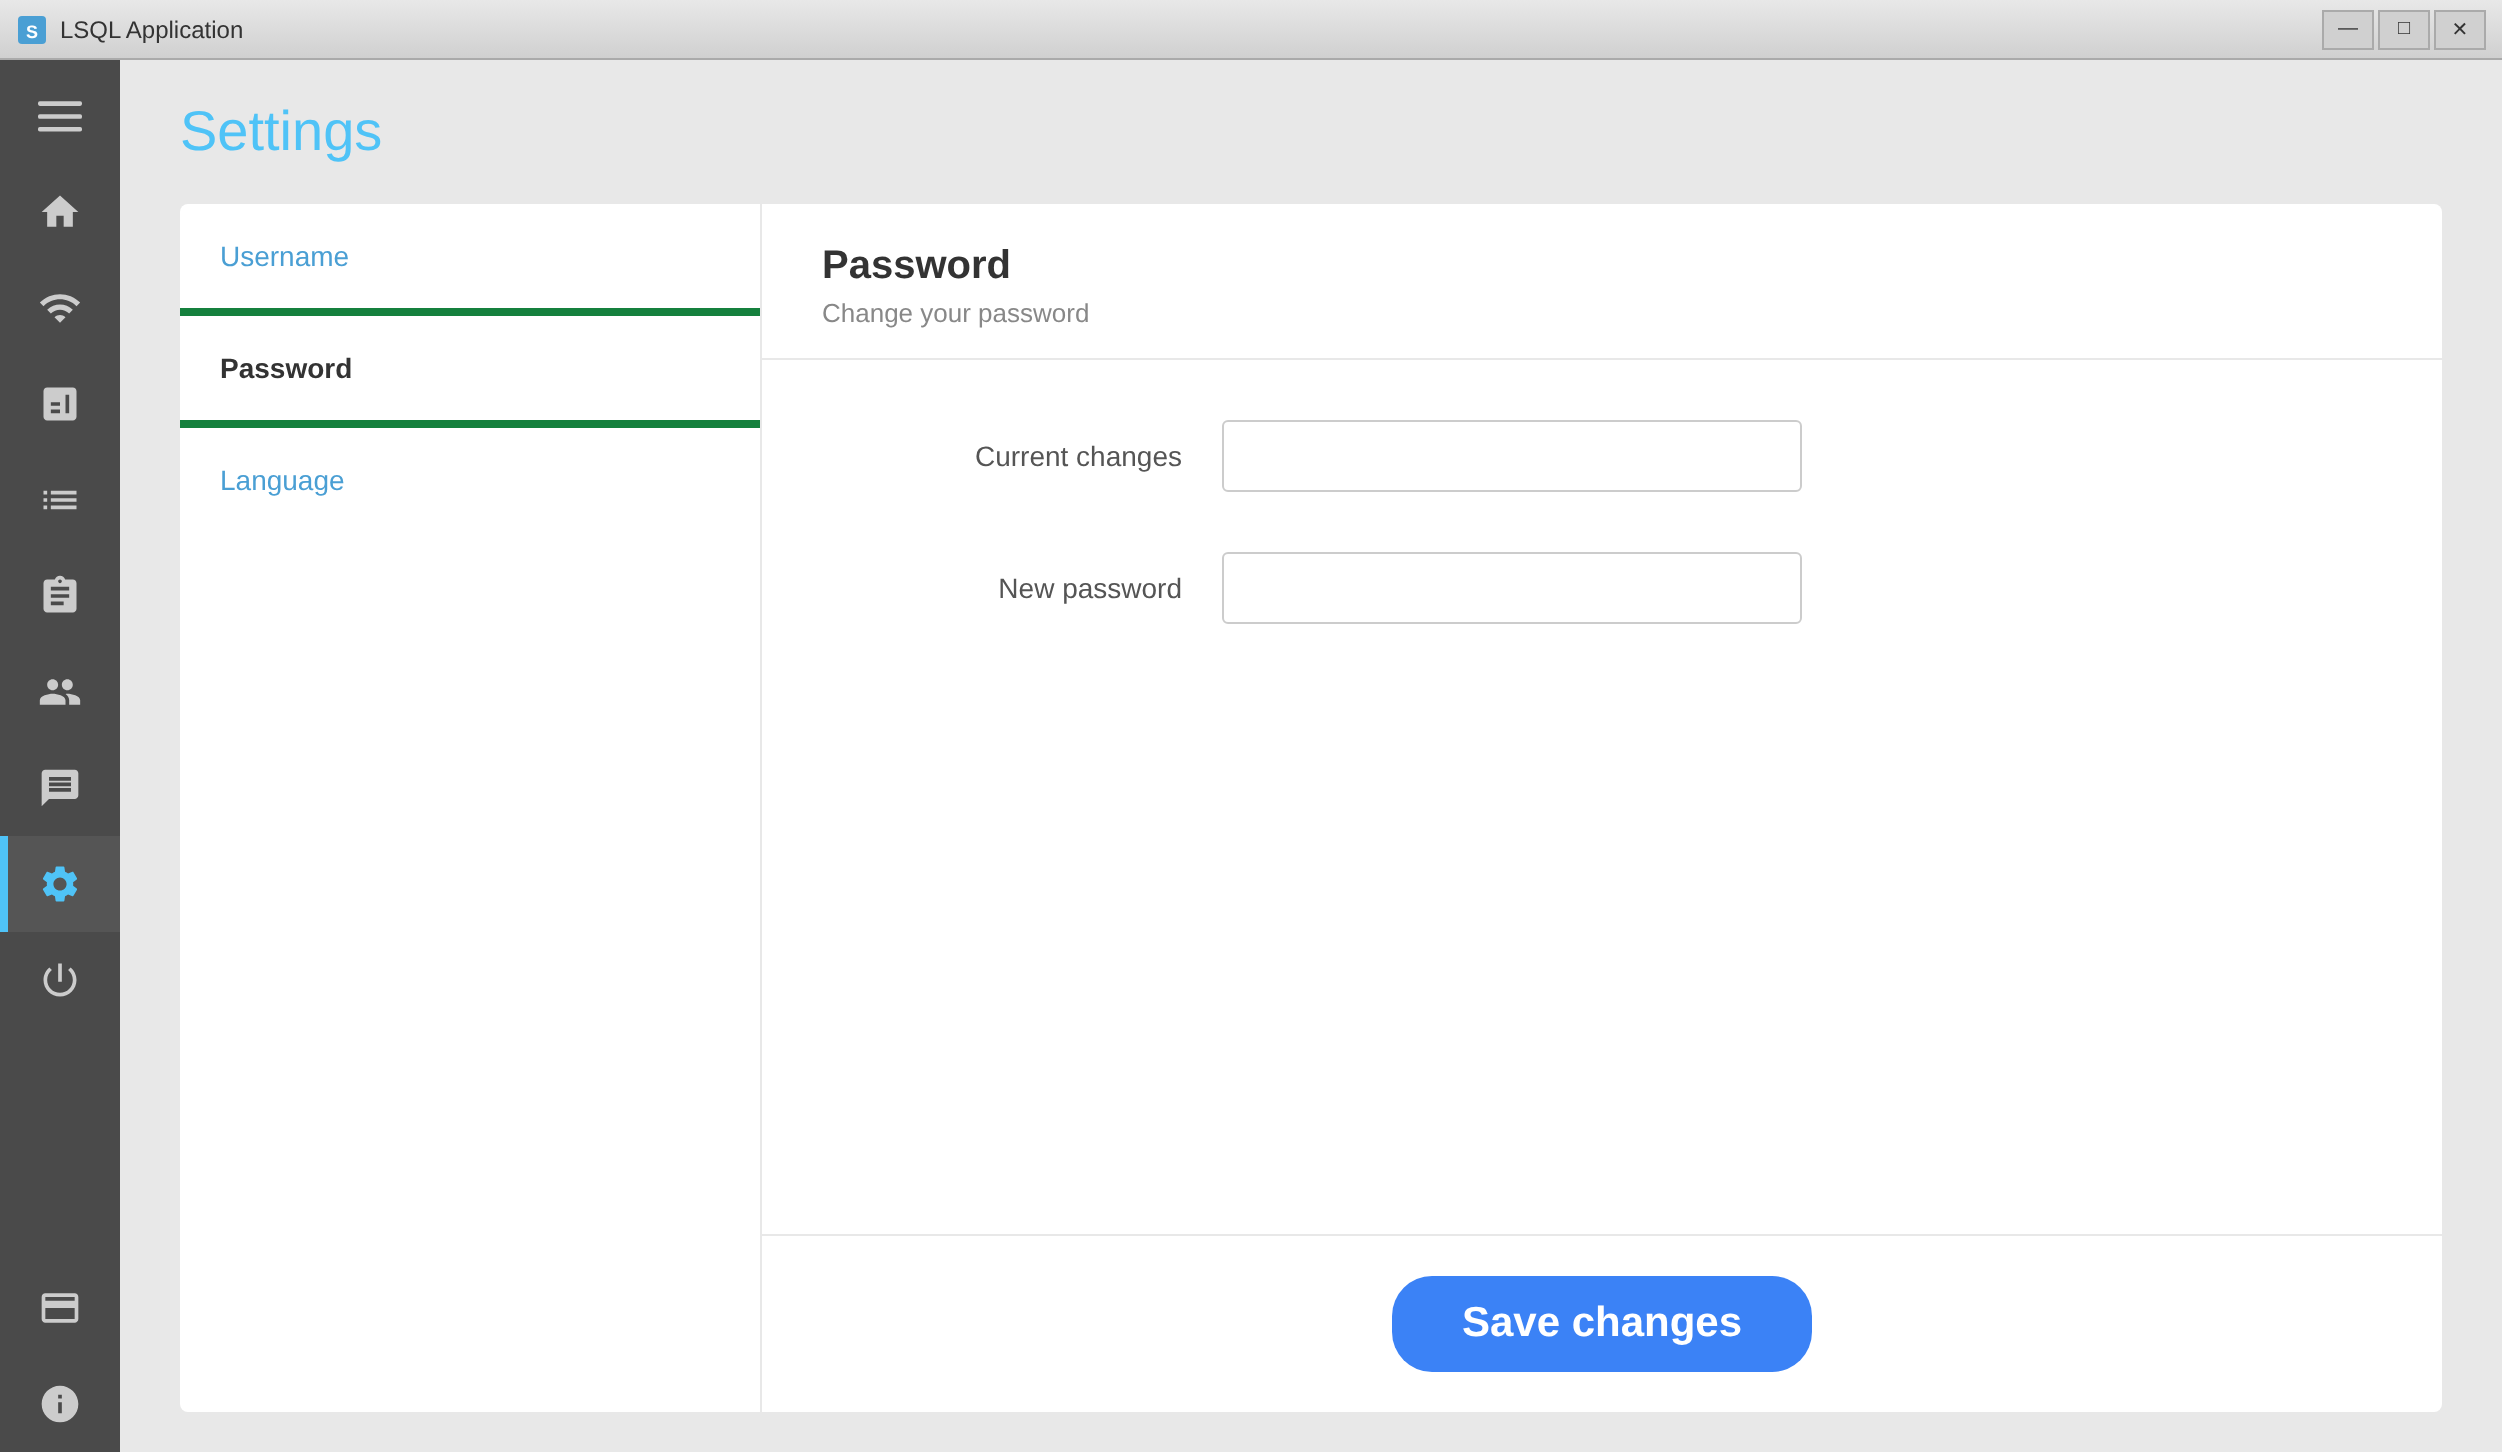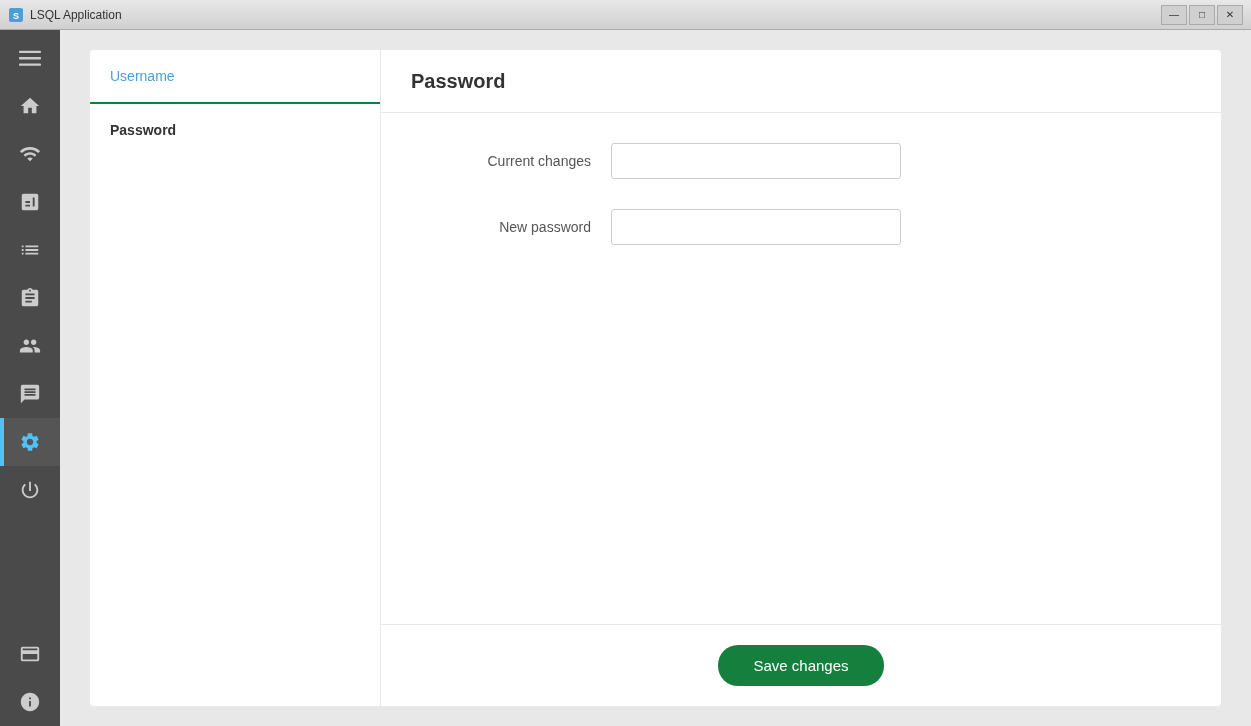--- a/index.html
+++ b/index.html
@@ -112,21 +112,21 @@
     
     .settings-nav {
       width: 290px;
       background: white;
       flex-shrink: 0;
       border-radius: 4px 0 0 4px;
       overflow: hidden;
     }
     .nav-item {
       padding: 18px 20px;
-      border-bottom: 2px solid #15803d;
+      border-bottom: 4px solid #15803d;
       cursor: pointer;
       font-size: 14px;
       color: #4a9fd4;
     }
     .nav-item.active {
       font-weight: bold;
       color: #333;
     }
     .nav-item:last-child { border-bottom: none; }
     
@@ -183,28 +183,28 @@
       background: white;
     }
     .settings-footer {
       border-top: 1px solid #e8e8e8;
       padding: 20px;
       display: flex;
       justify-content: center;
       align-items: center;
     }
     .save-btn {
-      background: #15803d;
+      background: #3b82f6;
       color: white;
       border: none;
       border-radius: 20px;
       padding: 12px 35px;
-      font-size: 15px;
+      font-size: 21px;
       cursor: pointer;
-      font-weight: 400;
+      font-weight: 700;
     }
     
     .sidebar-icon {
       width: 22px;
       height: 22px;
       fill: currentColor;
     }
   </style>
 </head>
 <body>
@@ -299,31 +299,34 @@
     </div>
 
     <div class="sidebar-item">
       <svg class="sidebar-icon" viewBox="0 0 24 24">
           <path d="M12 2C6.48 2 2 6.48 2 12s4.48 10 10 10 10-4.48 10-10S17.52 2 12 2zm1 15h-2v-6h2v6zm0-8h-2V7h2v2z"></path>
         </svg>
     </div>
   </div>
 
   <div class="main">
+    <h1 class="page-title">Settings</h1>
 
     <div class="content-area">
 
       <div class="settings-nav">
         <div class="nav-item">Username</div>
         <div class="nav-item active">Password</div>
+        <div class="nav-item">Language</div>
       </div>
 
       <div class="settings-content">
         <div class="settings-header">
           <div class="settings-header-title">Password</div>
+          <div class="settings-header-subtitle">Change your password</div>
         </div>
 
         <div class="settings-body">
           <div class="form-row">
             <label class="form-label">Current changes</label>
             <input type="password" class="form-input" style="">
           </div>
 
           <div class="form-row">
             <label class="form-label">New password</label>

